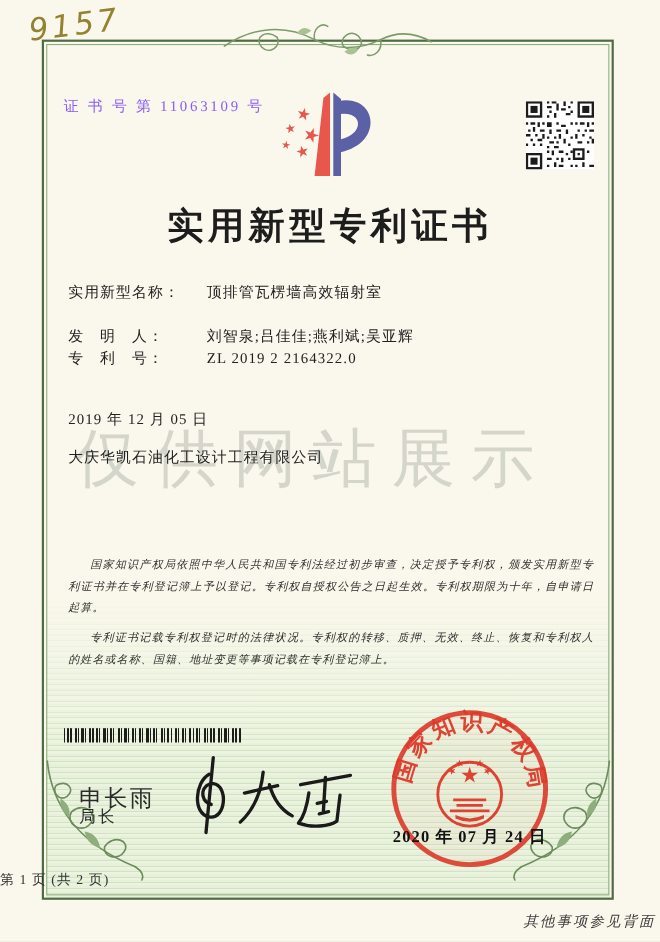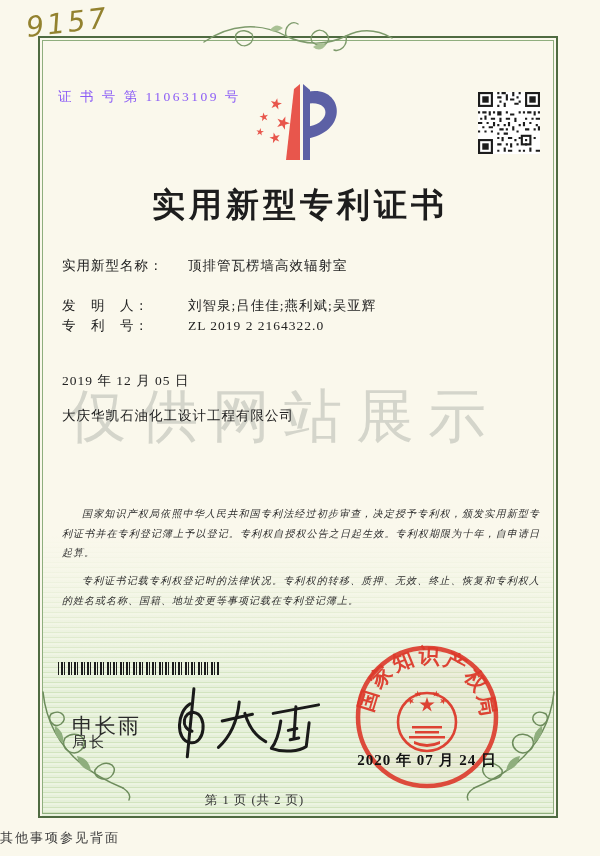--- a/index.html
+++ b/index.html
@@ -36,22 +36,22 @@
   #barcode{left:58px;top:662px;width:162px;height:13px;
     background:repeating-linear-gradient(90deg,#1c1c1c 0 1px,transparent 1px 3px,#1c1c1c 3px 5px,transparent 5px 6px,#1c1c1c 6px 7px,transparent 7px 10px,#1c1c1c 10px 12px,transparent 12px 13px);}
   #director-title{left:72px;top:701px;font-family:"Liberation Sans","DejaVu Sans",sans-serif;
     font-size:15px;color:#2a2a2a;letter-spacing:2px;margin-top:32px;}
   #director-name{left:72px;top:712px;font-family:"Liberation Sans","DejaVu Sans",sans-serif;
     font-size:21px;color:#2a2a2a;letter-spacing:2px;}
   #autograph{left:158px;top:682px;z-index:6;}
   #seal{left:352px;top:642px;z-index:6;}
   #seal-date{left:352px;top:751px;width:150px;text-align:center;z-index:7;
     font-size:15px;font-weight:700;letter-spacing:1px;color:#111;}
-  #footer-page{left:0;top:792px;width:509px;text-align:center;font-size:12.5px;letter-spacing:1px;color:#333;}
-  #back-note{left:0;top:829px;width:596px;text-align:left;font-size:13px;
+  #footer-page{left:0;top:792px;width:509px;font-size:12.5px;letter-spacing:1px;color:#333;}
+  #back-note{left:0;top:829px;width:596px;text-align:right;font-size:13px;font-style:italic;
     letter-spacing:2px;color:#3c3c3c;}
   .flourish{z-index:4;}
 </style>
 </head>
 <body>
 
 <div id="page">
 
   <div id="guilloche"></div>
 

